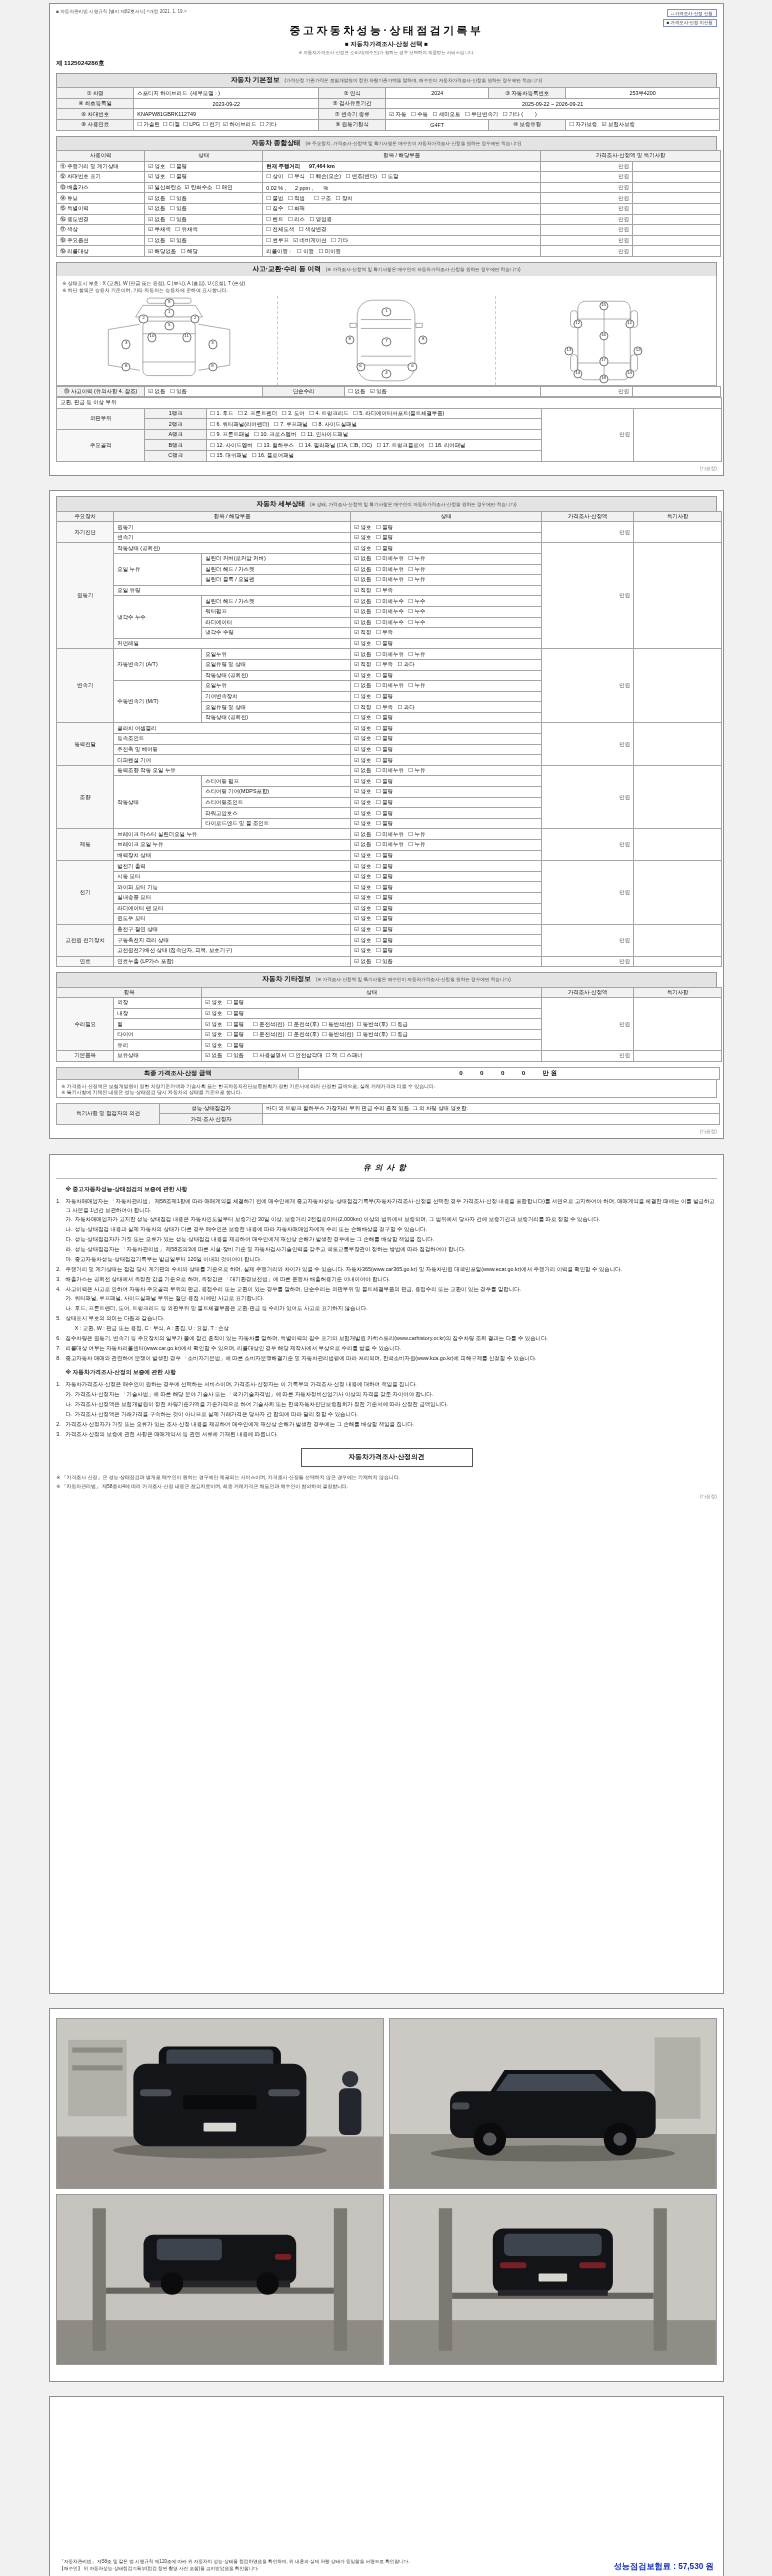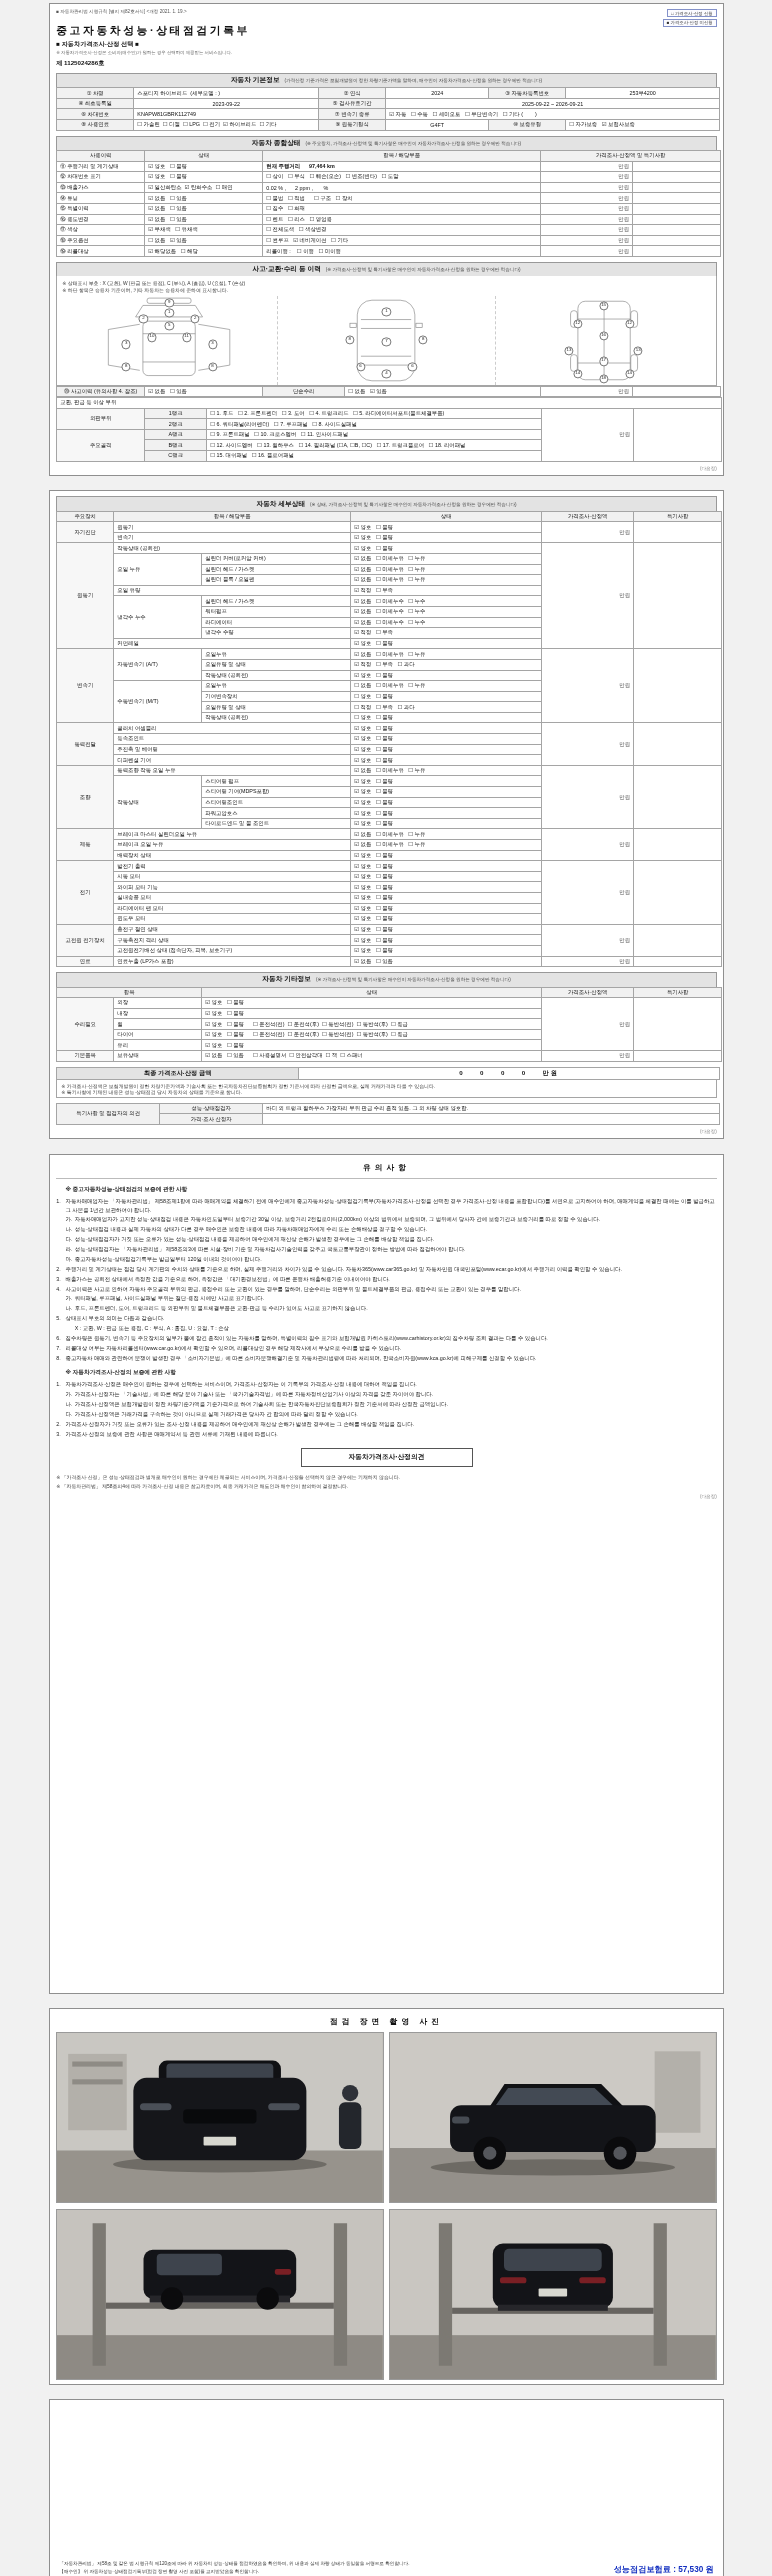--- a/index.html
+++ b/index.html
@@ -3,21 +3,21 @@
 <meta charset="utf-8">
 <style>
   html,body{margin:0;padding:0;background:#e9e9e9;font-family:"Liberation Sans","DejaVu Sans",sans-serif;color:#111;}
   .wrap{width:773px;margin:0 auto;box-sizing:border-box;padding:3.1px 49px 17.5px;background:#f1f1f1;}
   .sheet{background:#fff;border:0.5px solid #8f8f8f;margin-bottom:14.4px;padding:5.2px 6.2px 4.1px;box-sizing:border-box;position:relative;}
   #s1{min-height:420px;} #s2{min-height:574px;} #s3{min-height:840px;} #s4{min-height:374px;} #s5{min-height:240px;}
   .topline{display:flex;justify-content:space-between;align-items:flex-start;}
   .formref{font-size:4.6px;color:#555;}
   .tags{display:flex;flex-direction:column;gap:1.5px;align-items:flex-end;}
   .tag{border:0.5px solid #8391c9;font-size:4.4px;padding:0.5px 3.1px;color:#333;background:#fbfbff;}
-  .titlewrap{margin-top:-4.1px;}
+  .titlewrap{text-align:center;margin-top:-4.1px;}
   .title{font-size:10.8px;font-weight:bold;letter-spacing:2.6px;margin:1px 0 2.1px;}
   .subtitle{font-size:6.2px;font-weight:bold;}
   .subnote{font-size:4.4px;color:#666;margin-top:1px;}
   .docno{font-size:6.2px;font-weight:bold;margin:4.1px 0 2.1px;}
   .secbar{border:0.5px solid #999;border-bottom:none;background:#e3e3e3;text-align:center;padding:2.1px 1px;font-size:6.7px;font-weight:bold;margin-top:5.2px;}
   .secbar .sub{font-size:4.6px;font-weight:normal;color:#444;margin-left:3.1px;}
   table.ftab{width:100%;border-collapse:collapse;table-layout:fixed;}
   .ftab td{border:0.5px solid #a5a5a5;font-size:5.4px;padding:1.3px 3.1px;vertical-align:middle;word-break:break-all;white-space:pre-wrap;text-align:left;}
   .ftab td.hd{background:#f1f1f1;text-align:center;}
   .ftab td.grp{background:#f7f7f7;text-align:center;}
@@ -28,21 +28,21 @@
   .ftab td.finalval{text-align:center;font-size:6.2px;font-weight:bold;letter-spacing:2.1px;}
   .acc-box{border:0.5px solid #a5a5a5;border-top:none;padding:2.1px 4.1px 0;}
   .legend{font-size:4.9px;color:#333;margin:1.5px 1px;}
   .diagram-row{display:flex;margin-top:2.1px;}
   .car-view{flex:1;height:89px;position:relative;border-right:0.5px dashed #ccc;}
   .car-view:last-child{border-right:none;}
   .car-view svg{width:100%;height:100%;display:block;}
   .marker{position:absolute;width:7.2px;height:7.2px;border:0.5px solid #777;border-radius:50%;background:#fff;font-size:4.4px;line-height:6.7px;text-align:center;color:#222;transform:translate(-50%,-50%);}
   .note-box{border:0.5px solid #a5a5a5;border-top:none;padding:2.1px 4.1px;font-size:4.9px;color:#333;}
   .footnote{text-align:right;font-size:4.6px;color:#888;margin-top:4.1px;}
-  .block-title{text-align:center;font-size:7.7px;font-weight:bold;letter-spacing:4.1px;padding:3.1px 0 5.2px;border-bottom:0.5px solid #bbb;margin-bottom:5.2px;}
+  .block-title{text-align:center;font-size:7.7px;font-weight:bold;letter-spacing:4.1px;padding:3.1px 0 5.2px;border-bottom:0.5px solid #bbb;margin-bottom:5.2px;font-style:italic;}
   .notice-item{display:flex;font-size:5.4px;line-height:1.55;color:#222;margin-bottom:1.5px;}
   .notice-item .nlabel{min-width:9.3px;flex:none;}
   .notice-item.nhead{font-weight:bold;margin:6.2px 0 3.1px;font-size:5.7px;}
   .valuation-box{border:0.8px solid #555;width:170px;margin:10.3px auto 6.2px;text-align:center;font-size:6.7px;font-weight:bold;padding:4.1px 0;}
   .valuation-lines .notice-item{font-size:4.9px;color:#333;}
   .photo-grid{display:grid;grid-template-columns:1fr 1fr;gap:5.2px;margin-top:4.1px;}
   .photo{height:169px;border:0.5px solid #9a9a9a;overflow:hidden;background:#b5b2ac;}
   .photo svg{width:100%;height:100%;display:block;}
   .sign-space{height:155px;}
   .sign-footer{display:flex;justify-content:space-between;align-items:flex-end;padding:0 3.1px 3.1px;}
@@ -778,21 +778,20 @@
           <span class="ntext">※ 「가격조사·산정」은 성능·상태점검과 별개로 매수인이 원하는 경우에만 제공되는 서비스이며, 가격조사·산정을 선택하지 않은 경우에는 기재하지 않습니다.</span>
         </div>
         <div class="notice-item">
           <span class="ntext">※ 「자동차관리법」 제58조의4에 따라 가격조사·산정 내용은 참고자료이며, 최종 거래가격은 매도인과 매수인이 합의하여 결정합니다.</span>
         </div>
       </div>
     <div class="footnote">(다음장)</div>
   </div>
 
   <div class="sheet" id="s4">
-    <div class="block-title" style="border-bottom:none;padding-bottom:0">점검 장면 촬영 사진</div>
     <div class="photo-grid">
       <div class="photo">
         <svg viewBox="0 0 640 340" preserveAspectRatio="xMidYMid slice">
           <rect x="0" y="0" width="640" height="235" fill="#c9c7c2"></rect>
           <rect x="0" y="235" width="640" height="105" fill="#97938c"></rect>
           <rect x="22" y="45" width="115" height="150" fill="#b3b0aa"></rect>
           <rect x="30" y="60" width="99" height="10" fill="#8e8b85"></rect>
           <rect x="30" y="95" width="99" height="10" fill="#8e8b85"></rect>
           <ellipse cx="320" cy="262" rx="210" ry="16" fill="#6f6c66"></ellipse>
           <rect x="200" y="58" width="240" height="48" rx="16" fill="#101114"></rect>

